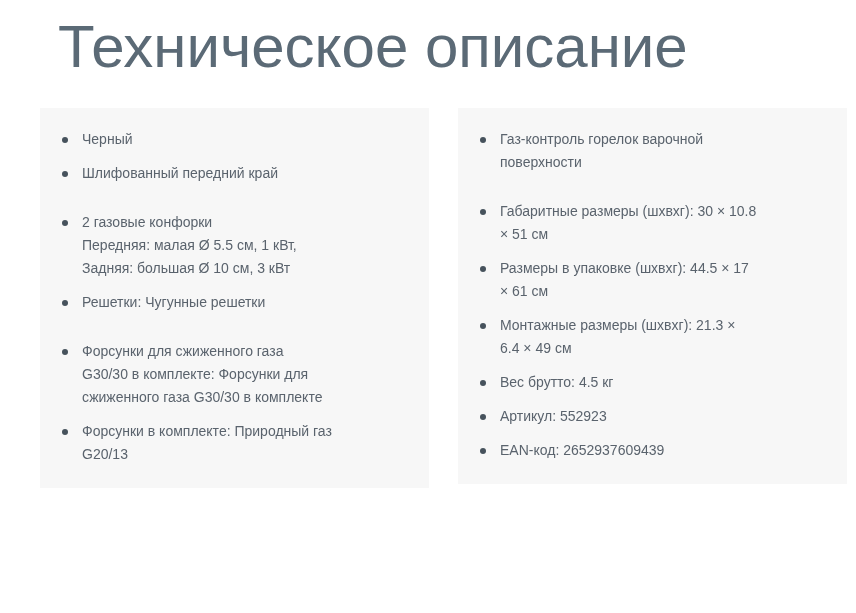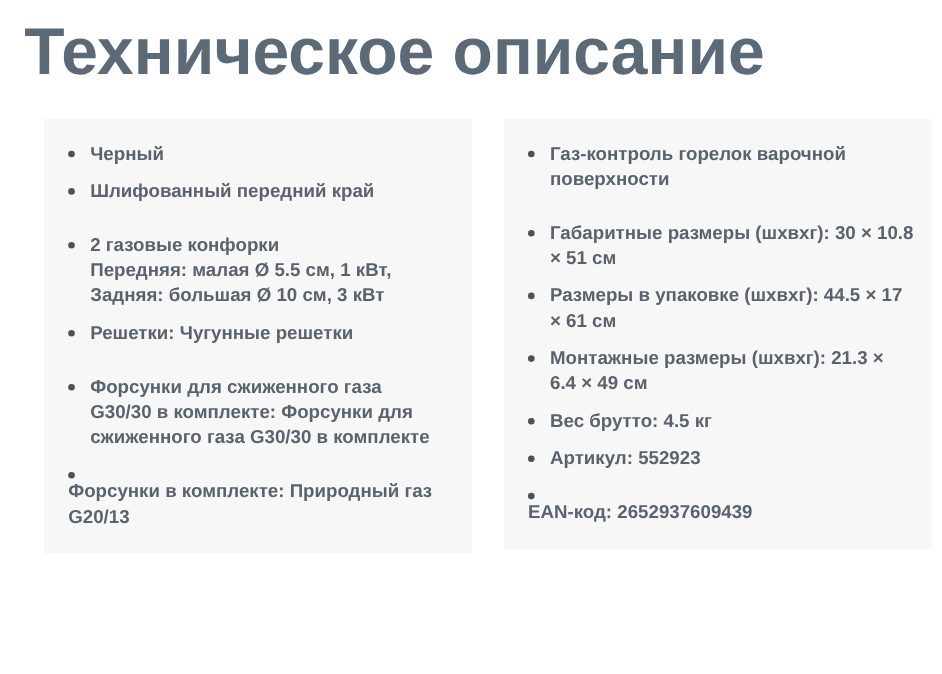--- a/index.html
+++ b/index.html
@@ -15,24 +15,24 @@
     padding: 0;
   }
   body {
     width: 856px;
     height: 613px;
     overflow: hidden;
     background: var(--page-bg);
     font-family: "Liberation Sans", "DejaVu Sans", sans-serif;
   }
   h1.page-title {
-    margin: 14px 0 0 22px;
+    margin: 14px 0 0 58px;
     font-size: 60px;
     line-height: 66px;
-    font-weight: 700;
+    font-weight: 400;
     color: var(--title-color);
     letter-spacing: 0;
   }
   .columns {
     display: flex;
     align-items: flex-start;
     gap: 29px;
     margin: 28px 0 0 40px;
   }
   .panel {
@@ -46,36 +46,34 @@
   .group:last-child {
     margin-bottom: 0;
   }
   .item {
     display: flex;
     align-items: flex-start;
     margin-bottom: 11px;
   }
   .group:last-child .item:last-child {
     margin-bottom: 0;
-    flex-direction: column;
   }
   .bullet {
     flex: 0 0 auto;
     width: 6px;
     height: 6px;
     border-radius: 50%;
     background: var(--bullet-color);
     margin: 9px 14px 0 0;
   }
   .item-text {
-    font-size: 17px;
+    font-size: 14px;
     line-height: 23px;
     color: var(--body-text-color);
     white-space: pre-line;
-    font-weight: bold;
   }
 </style>
 </head>
 <body>
 
 <h1 class="page-title">Техническое описание</h1>
 
 <div class="columns">
   <section class="panel">
       <div class="group">

